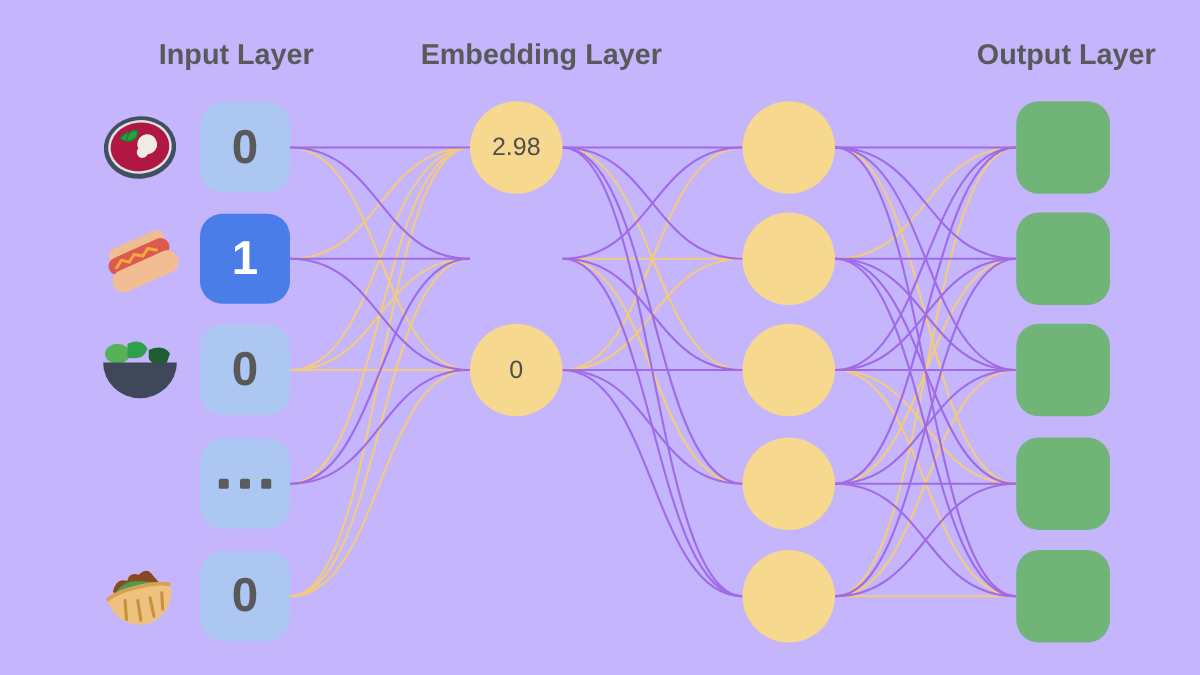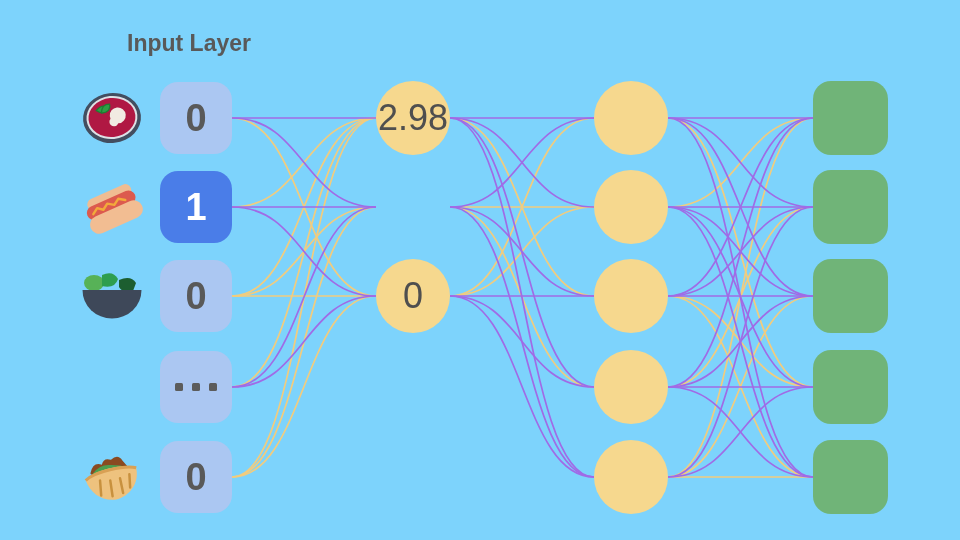--- a/index.html
+++ b/index.html
@@ -1,17 +1,17 @@
 <!DOCTYPE html>
 <html><head>
 <meta charset="utf-8">
 <style>
   html,body{margin:0;padding:0;background:#ffffff;}
   .stage{
-    position:relative;width:960px;height:540px;overflow:hidden;background:#7dd3fc;
+    position:relative;width:960px;height:540px;overflow:hidden;background:#c4b5fd;
     font-family:"Liberation Sans", sans-serif;
   }
   .layer-title{
     position:absolute;top:30px;transform:translateX(-50%);
     font-size:23px;font-weight:bold;color:#595959;white-space:nowrap;
   }
   #title-input{left:189px;}
   #title-embedding{left:433px;}
   #title-output{left:853px;}
 
@@ -31,21 +31,21 @@
     font-size:38px;font-weight:bold;color:#595959;z-index:2;
   }
   .input-box.active{background:#4a7de8;color:#ffffff;}
   .dots{display:flex;gap:9px;align-items:center;justify-content:center;}
   .dots span{width:8px;height:8px;background:#5c5c5c;border-radius:1.5px;display:block;}
 
   .node-circle{
     position:absolute;top:calc(var(--cy) - 37px);
     width:74px;height:74px;border-radius:50%;background:#f6d88e;
     display:flex;align-items:center;justify-content:center;
-    font-size:36px;font-weight:400;color:#4f4f4f;z-index:2;
+    font-size:20px;font-weight:400;color:#4f4f4f;z-index:2;
   }
   .emb{left:376px;}
   .hid{left:594px;}
 
   .output-box{
     position:absolute;left:813px;top:calc(var(--cy) - 37px);
     width:75px;height:74px;border-radius:18px;background:#70b478;z-index:2;
   }
 </style>
 </head>
@@ -105,20 +105,22 @@
       <path d="M668 296 C 740.5 296, 740.5 296, 813 296" fill="none" stroke="#a06be6" stroke-width="1.7"></path>
       <path d="M668 387 C 740.5 387, 740.5 118, 813 118" fill="none" stroke="#a06be6" stroke-width="1.7"></path>
       <path d="M668 387 C 740.5 387, 740.5 296, 813 296" fill="none" stroke="#a06be6" stroke-width="1.7"></path>
       <path d="M668 387 C 740.5 387, 740.5 387, 813 387" fill="none" stroke="#a06be6" stroke-width="1.7"></path>
       <path d="M668 387 C 740.5 387, 740.5 477, 813 477" fill="none" stroke="#a06be6" stroke-width="1.7"></path>
       <path d="M668 477 C 740.5 477, 740.5 207, 813 207" fill="none" stroke="#a06be6" stroke-width="1.7"></path>
       <path d="M668 477 C 740.5 477, 740.5 387, 813 387" fill="none" stroke="#a06be6" stroke-width="1.7"></path>
     </svg>
 
   <div class="layer-title" id="title-input">Input Layer</div>
+  <div class="layer-title" id="title-embedding">Embedding Layer</div>
+  <div class="layer-title" id="title-output">Output Layer</div>
 
   <div class="food-icon r1">
     <svg viewBox="0 0 64 64" width="64" height="64">
       <g transform="rotate(-6 32 32)">
         <ellipse cx="32" cy="32" rx="29" ry="25" fill="#434e60"></ellipse>
         <ellipse cx="32" cy="31.5" rx="25.5" ry="21.5" fill="#dde1e6"></ellipse>
         <ellipse cx="32" cy="31.5" rx="23.5" ry="19.5" fill="#b01843"></ellipse>
         <circle cx="38" cy="30" r="8" fill="#f1ebe2"></circle>
         <circle cx="33.5" cy="36" r="4.5" fill="#f1ebe2"></circle>
         <g fill="#2f9e44" stroke="#1e7d32" stroke-width="1.2">

